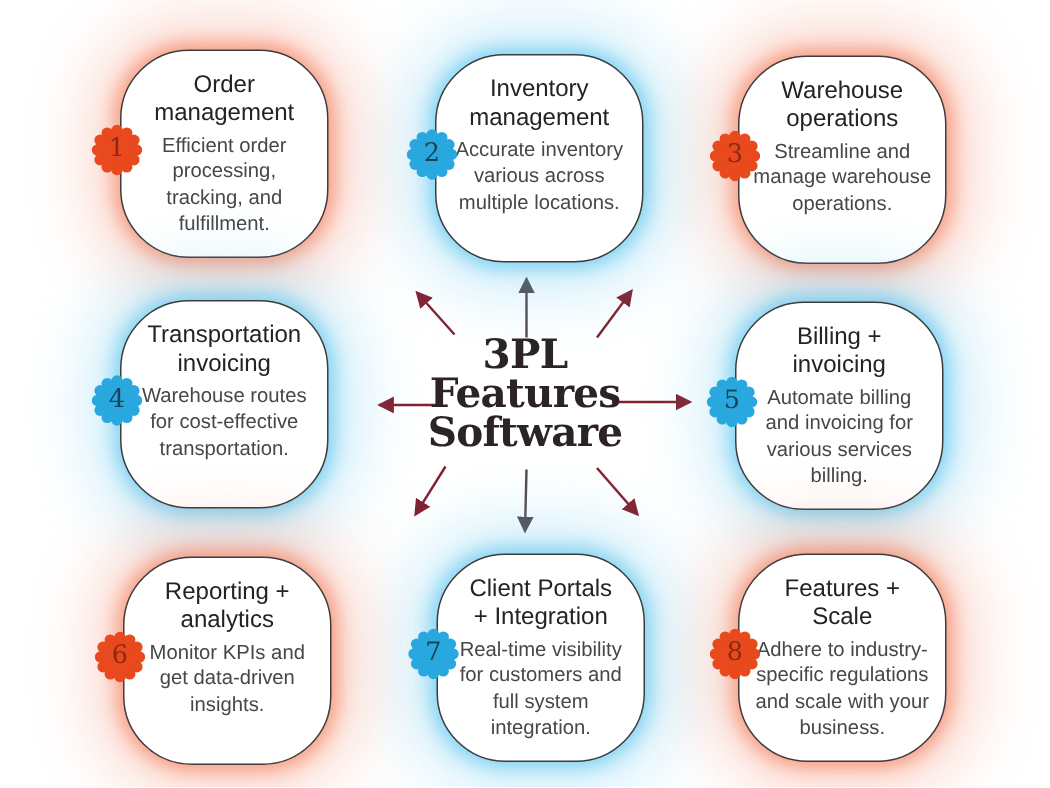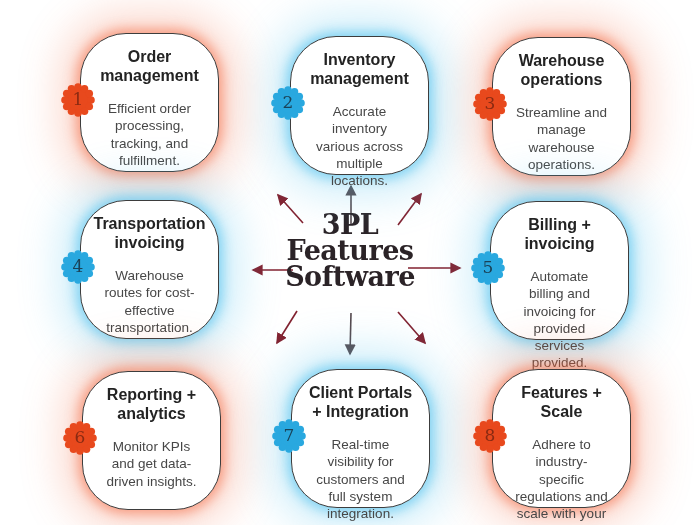--- a/index.html
+++ b/index.html
@@ -10,41 +10,41 @@
   
   .card{
     position:absolute;width:139px;height:139px;
     background:#ffffff;border:1.5px solid #3d3d3d;border-radius:46px;
     box-sizing:border-box;display:flex;flex-direction:column;align-items:center;
     padding:12px 9px 6px 9px;text-align:center;z-index:2;
   }
   .glow-red{box-shadow:0 0 12px 4px rgba(243,94,52,.50),0 0 42px 20px rgba(243,105,62,.26);}
   .glow-blue{box-shadow:0 0 12px 4px rgba(64,188,236,.55),0 0 42px 20px rgba(92,199,240,.30);}
   .card h3{
-    margin:2px 0 3px 0;font-size:16px;line-height:1.16;font-weight:700;color:#232323;
+    margin:2px 0 3px 0;font-size:16px;line-height:1.16;font-weight:400;color:#232323;
   }
   .card p{
-    margin:12px;font-size:13.5px;line-height:1.28;color:#474747;
+    margin:0;font-size:13.5px;line-height:1.28;color:#474747;
   }
   .t-narrow h3{max-width:104px;}
   
   .badge{
     position:absolute;left:-20px;top:49px;width:34px;height:34px;z-index:3;
     display:flex;align-items:center;justify-content:center;
   }
   .badge svg{position:absolute;inset:0;width:34px;height:34px;}
   .badge-num{
     position:relative;font-family:"DejaVu Serif",serif;font-size:17px;line-height:1;
     transform:translateY(-1px);
   }
   .on-orange .badge-num{color:#8a2a12;}
   .on-blue .badge-num{color:#1a4257;}
   
   .center-title{
-    position:absolute;left:270px;top:212px;width:160px;z-index:2;
+    position:absolute;left:270px;top:224px;width:160px;z-index:2;
     text-align:center;font-family:"DejaVu Serif","Liberation Serif",serif;
     font-weight:700;font-size:27px;line-height:26px;color:#2b2327;letter-spacing:-0.5px;
   }
   .arrows{position:absolute;left:235px;top:170px;width:230px;height:200px;z-index:1;}
   .arrows line{stroke-width:1.6;fill:none;}
   .arw-m{stroke:#82212f;}
   .arw-d{stroke:#55484d;}
   .hidden-defs{position:absolute;width:0;height:0;overflow:hidden;}
 </style>
 </head>
@@ -140,21 +140,21 @@
   </div>
 
   <div class="card glow-blue on-blue" style="left:490px;top:201px">
     <div class="badge">
       <svg viewBox="0 0 34 34">
           <use href="#scallop" fill="#29a8df"></use>
         </svg>
       <span class="badge-num">5</span>
     </div>
     <h3>Billing + invoicing</h3>
-    <p>Automate billing and invoicing for provided services provided.</p>
+    <p>Automate billing and invoicing for various services billing.</p>
   </div>
 
   <div class="card glow-red on-orange" style="left:82px;top:371px">
     <div class="badge">
       <svg viewBox="0 0 34 34">
           <use href="#scallop" fill="#e8491d"></use>
         </svg>
       <span class="badge-num">6</span>
     </div>
     <h3>Reporting + analytics</h3>

